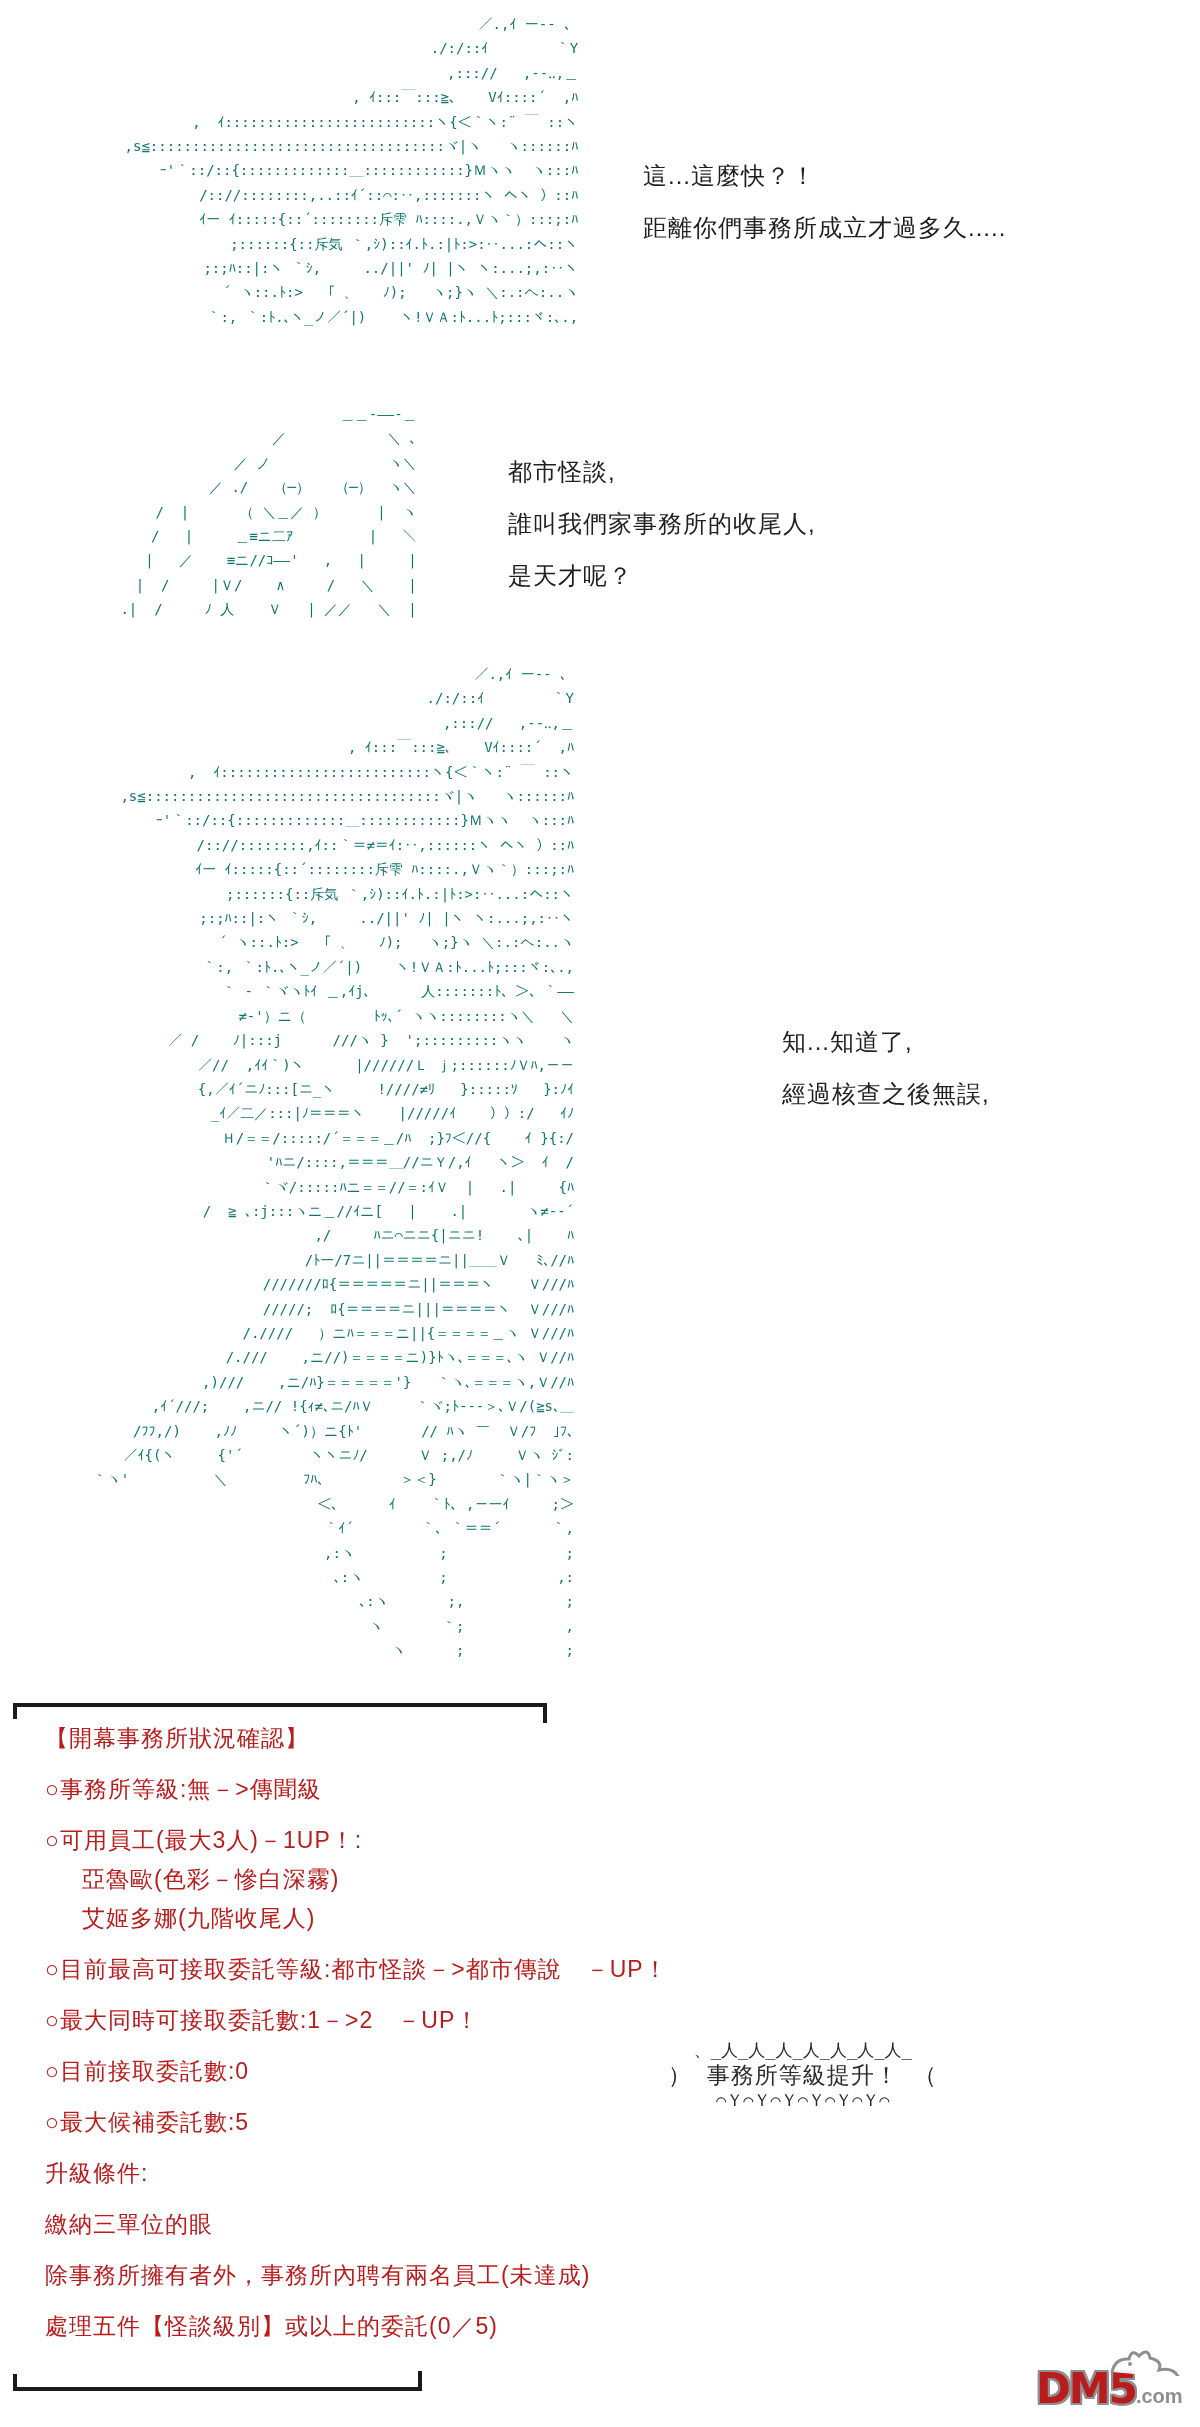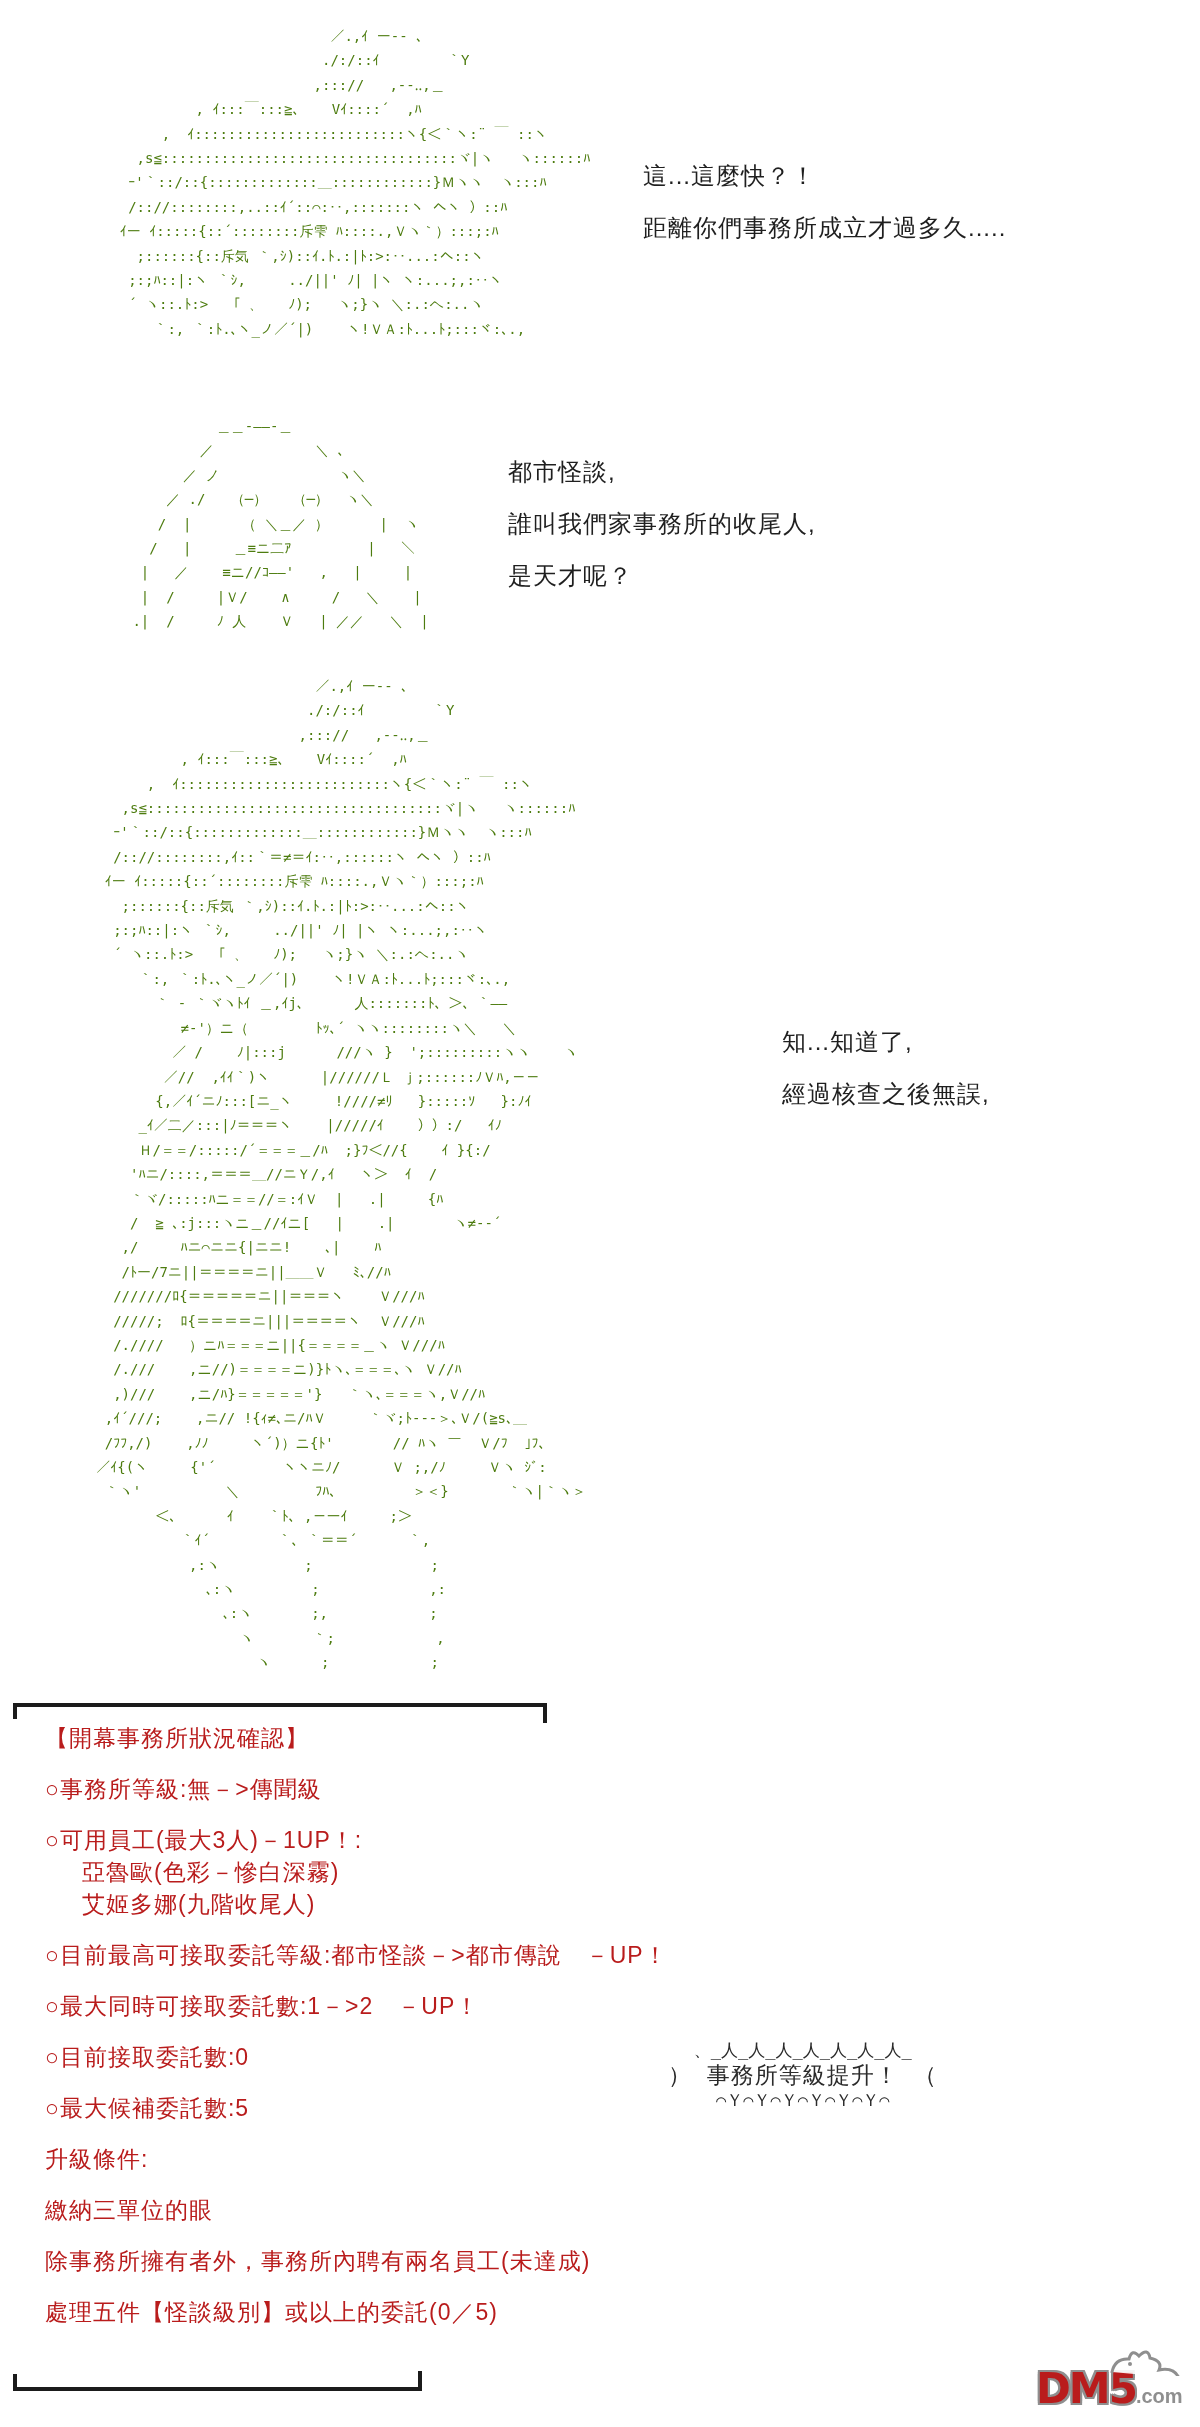--- a/index.html
+++ b/index.html
@@ -1,31 +1,31 @@
 <!DOCTYPE html>
 <html><head>
 <meta charset="utf-8">
 <style>
   html,body{margin:0;padding:0;}
   body{
     width:1200px;height:2427px;position:relative;background:#ffffff;
     font-family:"Liberation Sans",sans-serif;color:#2e2e2e;overflow:hidden;
   }
   .aa{
-    position:absolute;margin:16px;white-space:pre;
+    position:absolute;margin:4px;white-space:pre;
     font-family:"DejaVu Sans Mono",monospace;
-    font-size:14px;line-height:24.4px;color:#4d7c0f;letter-spacing:0;
+    font-size:14px;line-height:24.4px;color:#0f766e;letter-spacing:0;text-align:right;
   }
   .dialogue{position:absolute;font-size:24px;line-height:52px;color:#1f1f1f;letter-spacing:1px;}
   .dialogue p{margin:0;}
   .panel-border{position:absolute;background:#1b1b1b;}
   .status{position:absolute;left:45px;top:1726px;font-size:23px;color:#b91c1c;letter-spacing:1px;}
   .status .title{margin:0 0 0 0;line-height:24px;}
   .srow{line-height:24px;margin-top:27px;}
-  .srow.sub{margin-top:8px;margin-left:37px;}
+  .srow.sub{margin-top:15px;margin-left:37px;}
   .burst{position:absolute;left:668px;top:2040px;text-align:center;color:#2b2b2b;}
   .burst .peaks,.burst .arcs{font-family:"DejaVu Sans Mono",monospace;font-size:17px;line-height:20px;white-space:pre;}
   .burst .mid{font-size:23px;line-height:30px;letter-spacing:1px;white-space:pre;text-align:center;}
   .dm5{position:absolute;left:1036px;top:2368px;width:170px;color:#8f8f8f;}
   .dm5 .logo{
     font-family:"DejaVu Sans",sans-serif;font-weight:bold;font-style:normal;
     font-size:42px;line-height:42px;letter-spacing:-2px;color:#b91c1c;
     text-shadow:-2px -2px 0 #8f8f8f,2px -2px 0 #8f8f8f,-2px 2px 0 #8f8f8f,2px 2px 0 #8f8f8f,0 2px 0 #8f8f8f,2px 0 0 #8f8f8f,0 -2px 0 #8f8f8f,-2px 0 0 #8f8f8f;
   }
   .dm5 .suffix{font-size:20px;font-weight:bold;color:#8f8f8f;letter-spacing:0;}

